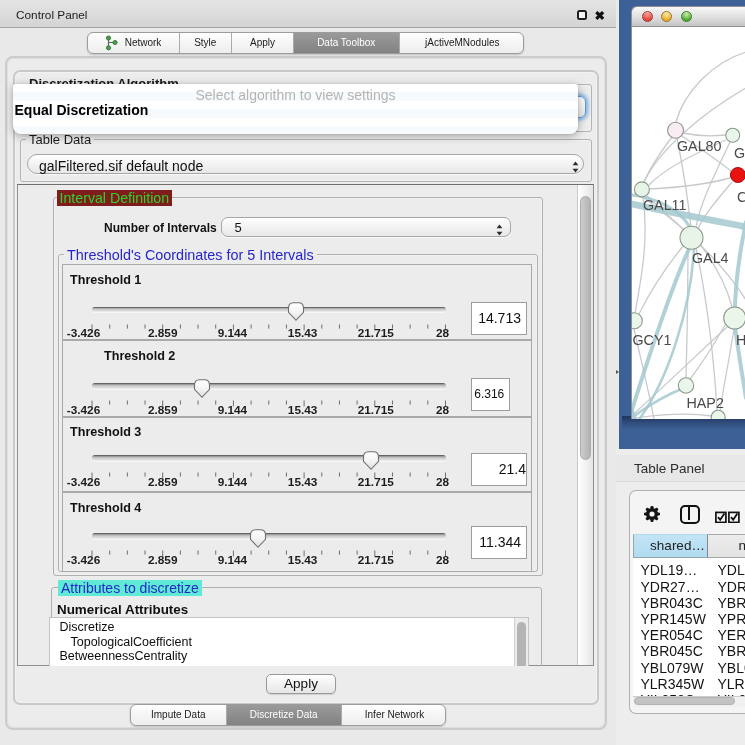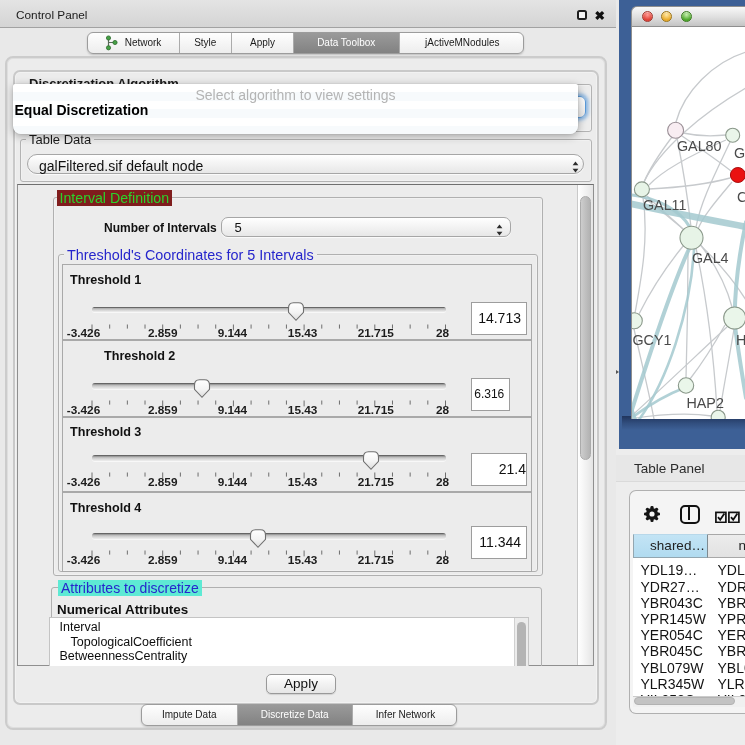--- a/index.html
+++ b/index.html
@@ -234,29 +234,29 @@
     <div class="tick-label" style="left:239.6px;top:59.5px;">15.43</div>
     <div class="tick-label" style="left:312.8px;top:59.5px;">21.715</div>
     <div class="tick-label" style="left:379.5px;top:59.5px;">28</div>
     <div style="position:absolute;left:408.3px;top:33.3px;width:55.7px;height:33px;background:#ffffff;border:1px solid #9d9d9d;font-size:14px;color:#111;text-align:right;line-height:31px;padding-right:5px;">11.344</div>
   </div>
 <div class="abs" style="left:18px;top:580px;width:575px;height:86px;overflow:hidden;">
     <div style="position:absolute;left:33px;top:7px;width:491px;height:120px;border:1px solid #b0b0b0;border-radius:3px;"></div>
     <div style="position:absolute;left:40px;top:0px;font-size:14px;color:#2626cc;background:#5eead4;padding:0 3px;">Attributes to discretize</div>
     <div style="position:absolute;left:39px;top:21.5px;font-size:13.4px;font-weight:bold;color:#111;">Numerical Attributes</div>
     <div class="abs" style="left:30.5px;top:36.5px;width:480.5px;height:60px;background:#ffffff;border:1px solid #c4c4c4;">
-      <div style="position:absolute;left:10px;top:2.5px;font-size:12.5px;color:#0d0d0d;">Interval</div>
+      <div style="position:absolute;left:10px;top:2.5px;font-size:12.5px;color:#0d0d0d;">Discretize</div>
       <div style="position:absolute;left:10px;top:17px;font-size:12.5px;color:#0d0d0d;margin-left:11px;">TopologicalCoefficient</div>
       <div style="position:absolute;left:10px;top:31.5px;font-size:12.5px;color:#0d0d0d;">BetweennessCentrality</div>
       <div style="position:absolute;right:0;top:0;width:14px;height:60px;background:#ececec;border-left:1px solid #d0d0d0;"></div>
       <div style="position:absolute;right:2px;top:4px;width:9.5px;height:55px;border-radius:5px;background:#b4b4b4;"></div>
     </div>
   </div>
 <div style="position:absolute;left:266px;top:673.5px;width:70px;height:20.5px;border:1px solid #999999;border-radius:5px;background:linear-gradient(180deg,#ffffff,#f2f2f2 50%,#e6e6e6);box-shadow:0 1px 1px rgba(0,0,0,.12);font-size:13.5px;color:#111;text-align:center;line-height:18.5px;">Apply</div>
-<div class="abs" style="left:141px;top:703.5px;width:316.0px;height:22.5px;border:1px solid #9c9c9c;border-radius:6px;background:linear-gradient(180deg,#fefefe,#ededed);box-shadow:0 1px 2px rgba(0,0,0,.18);overflow:hidden;">
+<div class="abs" style="left:130px;top:703.5px;width:316.0px;height:22.5px;border:1px solid #9c9c9c;border-radius:6px;background:linear-gradient(180deg,#fefefe,#ededed);box-shadow:0 1px 2px rgba(0,0,0,.18);overflow:hidden;">
     <div class="seg" style="left:0px;width:94.5px;">Impute Data</div>
     <div class="seg" style="left:94.5px;width:115.5px;background:linear-gradient(180deg,#9a9a9a,#828282);color:#ffffff;border-left:1px solid #ababab;">Discretize Data</div>
     <div class="seg" style="left:210.0px;width:106px;border-left:1px solid #ababab;">Infer Network</div>
   </div>
 <div style="position:absolute;left:618.5px;top:0;width:126.5px;height:449px;background:#3d6096;"></div>
 <div style="position:absolute;left:622px;top:416px;width:123px;height:14px;background:linear-gradient(180deg,rgba(18,30,62,.65),rgba(18,30,62,.25) 55%,rgba(18,30,62,0));"></div>
 <div style="position:absolute;left:631px;top:6px;width:114px;height:21px;background:linear-gradient(180deg,#f8f8f8,#dedede 55%,#c4c4c4);border:1px solid #8f8f8f;border-right:none;border-radius:6px 0 0 0;"></div>
 <div style="position:absolute;left:641.5px;top:11px;width:11px;height:11px;border-radius:50%;background:radial-gradient(circle at 50% 30%, #ff9d97, #df3b30 70%);border:1px solid #a03830;box-shadow:0 0.5px 1px rgba(255,255,255,.8) inset;"></div>
 <div style="position:absolute;left:661px;top:11px;width:11px;height:11px;border-radius:50%;background:radial-gradient(circle at 50% 30%, #ffe9a8, #e9a824 70%);border:1px solid #9a7418;box-shadow:0 0.5px 1px rgba(255,255,255,.8) inset;"></div>
 <div style="position:absolute;left:680.5px;top:11px;width:11px;height:11px;border-radius:50%;background:radial-gradient(circle at 50% 30%, #c8f0b0, #47a524 70%);border:1px solid #3a7a1e;box-shadow:0 0.5px 1px rgba(255,255,255,.8) inset;"></div>

